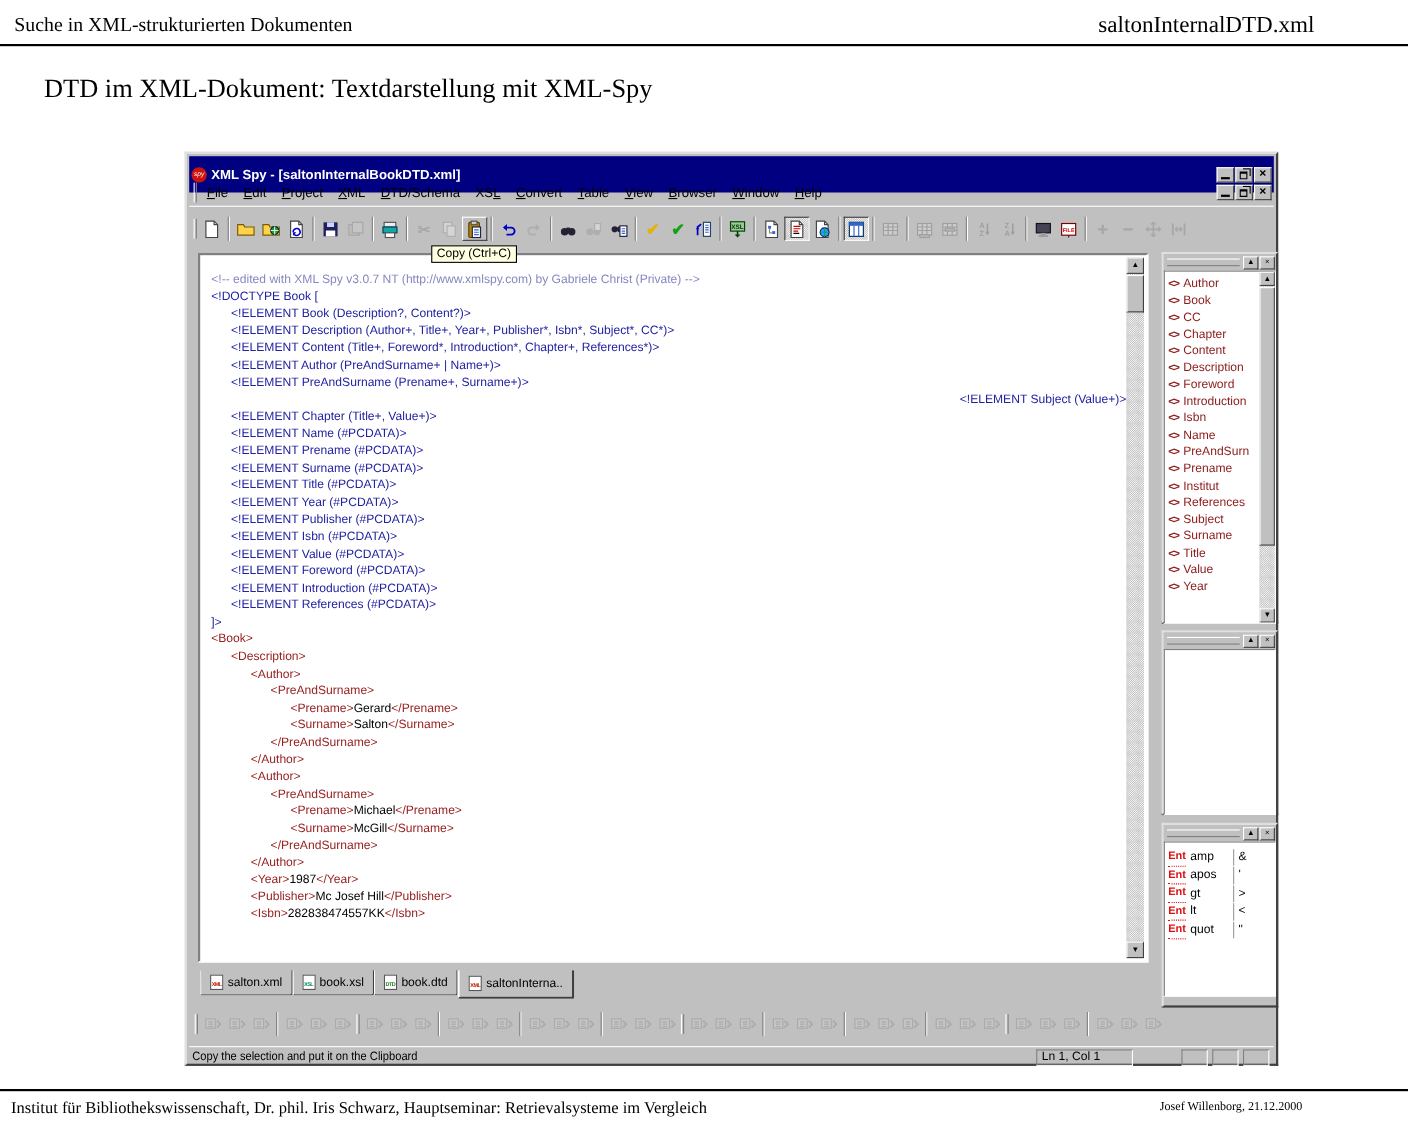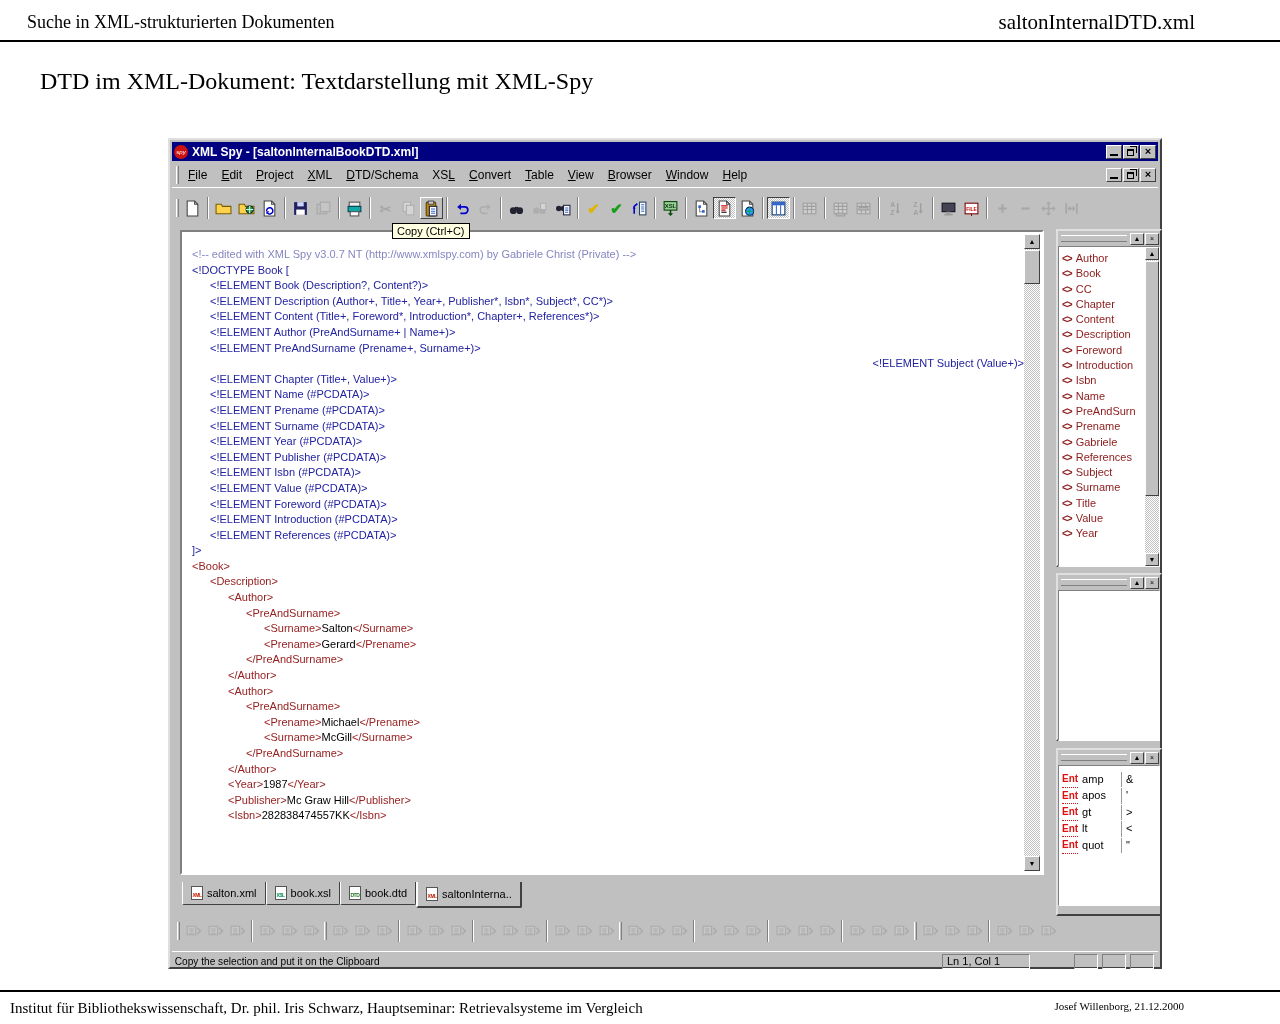--- a/index.html
+++ b/index.html
@@ -1,36 +1,36 @@
 <!DOCTYPE html>
 <html><head>
 <meta charset="utf-8">
 <style>
   * { margin:0; padding:0; box-sizing:border-box; }
   html,body { width:1280px; height:1024px; background:#fff; overflow:hidden;
               font-family:"Liberation Sans", sans-serif; }
 
   
-  .slide-header-left  { position:absolute; left:27px; top:12px; font-family:"Liberation Serif",serif; font-size:18px; color:#000; }
+  .slide-header-left  { position:absolute; left:13px; top:12px; font-family:"Liberation Serif",serif; font-size:18px; color:#000; }
   .slide-header-right { position:absolute; right:85px; top:10px; font-family:"Liberation Serif",serif; font-size:21px; color:#000; }
   .header-rule { position:absolute; left:0; top:40px; width:1280px; border-top:2px solid #000; }
   .slide-title { position:absolute; left:40px; top:68px; font-family:"Liberation Serif",serif; font-size:24px; color:#000; }
   .footer-rule { position:absolute; left:0; top:990px; width:1280px; border-top:2px solid #000; }
   .slide-footer-left  { position:absolute; left:10px; top:1000px; font-family:"Liberation Serif",serif; font-size:15px; }
   .slide-footer-right { position:absolute; right:96px; top:1000px; font-family:"Liberation Serif",serif; font-size:11px; }
 
   
   .raised  { border:2px solid; border-color:#dfdfdf #404040 #404040 #dfdfdf; }
   .sunken  { border:2px solid; border-color:#808080 #fff #fff #808080; }
   .sunken1 { border:1px solid; border-color:#808080 #fff #fff #808080; }
   .btn95   { border:1px solid; border-color:#fff #404040 #404040 #fff; background:#c0c0c0; }
 
   
   .appwin { position:absolute; left:168px; top:138px; width:994px; height:831px; background:#c0c0c0; }
-  .titlebar { position:absolute; left:2px; top:2px; right:2px; height:19px; background:#000080;
+  .titlebar { position:absolute; left:2px; top:2px; right:2px; height:33px; background:#000080;
               display:flex; align-items:center; padding:0 2px; }
   .spy-icon { width:14px; height:14px; border-radius:50%; background:#cc1111; color:#ffe; font-size:6px;
               font-style:italic; display:flex; align-items:center; justify-content:center; margin-right:4px; flex:none; }
   .title-text { color:#fff; font-weight:bold; font-size:12px; white-space:nowrap; flex:1; }
   .caption-btns { display:flex; gap:1px; }
   .cap-btn { width:16px; height:14px; display:flex; align-items:center; justify-content:center;
              font-size:9px; font-weight:bold; color:#000; }
   .glyph-min { width:8px; border-bottom:2px solid #000; height:8px; }
   .glyph-restore { width:7px; height:7px; border:1px solid #000; border-top-width:2px; box-shadow:2px -2px 0 -0px #c0c0c0, 3px -3px 0 #000; margin-top:2px; margin-right:2px;}
   .glyph-close { font-size:11px; font-weight:bold; line-height:1; }
@@ -437,44 +437,45 @@
         <div class="code-line decl" style="padding-left: 18px;">&lt;!ELEMENT Book (Description?, Content?)&gt;</div>
         <div class="code-line decl" style="padding-left: 18px;">&lt;!ELEMENT Description (Author+, Title+, Year+, Publisher*, Isbn*, Subject*, CC*)&gt;</div>
         <div class="code-line decl" style="padding-left: 18px;">&lt;!ELEMENT Content (Title+, Foreword*, Introduction*, Chapter+, References*)&gt;</div>
         <div class="code-line decl" style="padding-left: 18px;">&lt;!ELEMENT Author (PreAndSurname+ | Name+)&gt;</div>
         <div class="code-line decl" style="padding-left: 18px;">&lt;!ELEMENT PreAndSurname (Prename+, Surname+)&gt;</div>
         <div class="code-line decl" style="padding-left: 18px; text-align: right;">&lt;!ELEMENT Subject (Value+)&gt;</div>
         <div class="code-line decl" style="padding-left: 18px;">&lt;!ELEMENT Chapter (Title+, Value+)&gt;</div>
         <div class="code-line decl" style="padding-left: 18px;">&lt;!ELEMENT Name (#PCDATA)&gt;</div>
         <div class="code-line decl" style="padding-left: 18px;">&lt;!ELEMENT Prename (#PCDATA)&gt;</div>
         <div class="code-line decl" style="padding-left: 18px;">&lt;!ELEMENT Surname (#PCDATA)&gt;</div>
+        <div class="code-line decl" style="padding-left: 18px;">&lt;!ELEMENT Title (#PCDATA)&gt;</div>
         <div class="code-line decl" style="padding-left: 18px;">&lt;!ELEMENT Year (#PCDATA)&gt;</div>
         <div class="code-line decl" style="padding-left: 18px;">&lt;!ELEMENT Publisher (#PCDATA)&gt;</div>
         <div class="code-line decl" style="padding-left: 18px;">&lt;!ELEMENT Isbn (#PCDATA)&gt;</div>
         <div class="code-line decl" style="padding-left: 18px;">&lt;!ELEMENT Value (#PCDATA)&gt;</div>
         <div class="code-line decl" style="padding-left: 18px;">&lt;!ELEMENT Foreword (#PCDATA)&gt;</div>
         <div class="code-line decl" style="padding-left: 18px;">&lt;!ELEMENT Introduction (#PCDATA)&gt;</div>
         <div class="code-line decl" style="padding-left: 18px;">&lt;!ELEMENT References (#PCDATA)&gt;</div>
         <div class="code-line decl" style="padding-left: 0px;">]&gt;</div>
         <div class="code-line" style="padding-left: 0px;"><span class="tag">&lt;Book&gt;</span></div>
         <div class="code-line" style="padding-left: 18px;"><span class="tag">&lt;Description&gt;</span></div>
         <div class="code-line" style="padding-left: 36px;"><span class="tag">&lt;Author&gt;</span></div>
         <div class="code-line" style="padding-left: 54px;"><span class="tag">&lt;PreAndSurname&gt;</span></div>
+        <div class="code-line" style="padding-left: 72px;"><span class="tag">&lt;Prename&gt;</span><span class="txt">Gerard</span><span class="tag">&lt;/Prename&gt;</span></div>
         <div class="code-line" style="padding-left: 72px;"><span class="tag">&lt;Surname&gt;</span><span class="txt">Salton</span><span class="tag">&lt;/Surname&gt;</span></div>
-        <div class="code-line" style="padding-left: 72px;"><span class="tag">&lt;Prename&gt;</span><span class="txt">Gerard</span><span class="tag">&lt;/Prename&gt;</span></div>
         <div class="code-line" style="padding-left: 54px;"><span class="tag">&lt;/PreAndSurname&gt;</span></div>
         <div class="code-line" style="padding-left: 36px;"><span class="tag">&lt;/Author&gt;</span></div>
         <div class="code-line" style="padding-left: 36px;"><span class="tag">&lt;Author&gt;</span></div>
         <div class="code-line" style="padding-left: 54px;"><span class="tag">&lt;PreAndSurname&gt;</span></div>
         <div class="code-line" style="padding-left: 72px;"><span class="tag">&lt;Prename&gt;</span><span class="txt">Michael</span><span class="tag">&lt;/Prename&gt;</span></div>
         <div class="code-line" style="padding-left: 72px;"><span class="tag">&lt;Surname&gt;</span><span class="txt">McGill</span><span class="tag">&lt;/Surname&gt;</span></div>
         <div class="code-line" style="padding-left: 54px;"><span class="tag">&lt;/PreAndSurname&gt;</span></div>
         <div class="code-line" style="padding-left: 36px;"><span class="tag">&lt;/Author&gt;</span></div>
         <div class="code-line" style="padding-left: 36px;"><span class="tag">&lt;Year&gt;</span><span class="txt">1987</span><span class="tag">&lt;/Year&gt;</span></div>
-        <div class="code-line" style="padding-left: 36px;"><span class="tag">&lt;Publisher&gt;</span><span class="txt">Mc Graw Hill</span><span class="tag">&lt;/Publisher&gt;</span></div>
+        <div class="code-line" style="padding-left: 36px;"><span class="tag">&lt;Publisher&gt;</span><span class="txt">Mc Josef Hill</span><span class="tag">&lt;/Publisher&gt;</span></div>
         <div class="code-line" style="padding-left: 36px;"><span class="tag">&lt;Isbn&gt;</span><span class="txt">282838474557KK</span><span class="tag">&lt;/Isbn&gt;</span></div>
       </div>
     <div class="vscroll">
       <div class="scroll-arrow btn95" style="top:0;">▲</div>
       <div class="scroll-thumb btn95" style="top:16px;height:34px;"></div>
       <div class="scroll-arrow btn95" style="bottom:0;">▼</div>
     </div>
   </div>
 
   <div class="panels">
@@ -530,21 +531,21 @@
             <div class="elem-row">
               <span class="elem-icon">&lt;&gt;</span>
               <span>PreAndSurn</span>
             </div>
             <div class="elem-row">
               <span class="elem-icon">&lt;&gt;</span>
               <span>Prename</span>
             </div>
             <div class="elem-row">
               <span class="elem-icon">&lt;&gt;</span>
-              <span>Gabriele</span>
+              <span>Institut</span>
             </div>
             <div class="elem-row">
               <span class="elem-icon">&lt;&gt;</span>
               <span>References</span>
             </div>
             <div class="elem-row">
               <span class="elem-icon">&lt;&gt;</span>
               <span>Subject</span>
             </div>
             <div class="elem-row">

